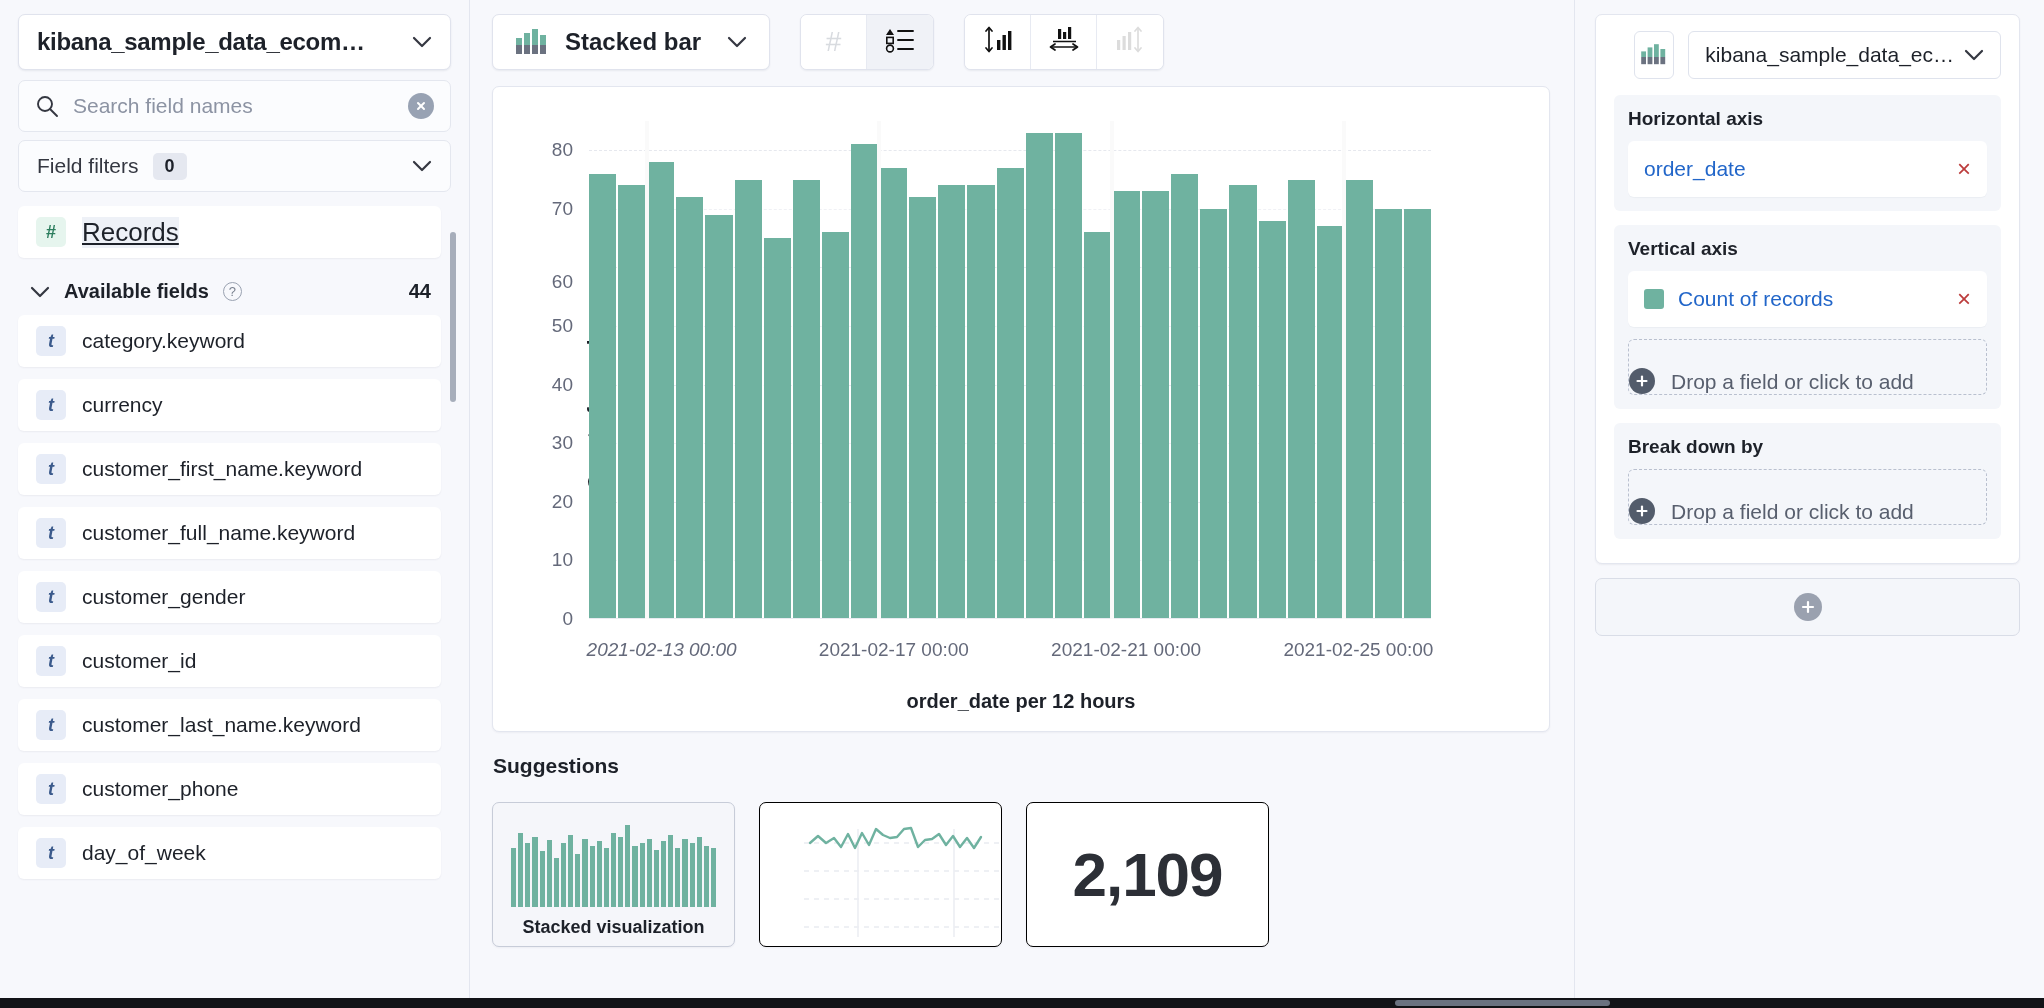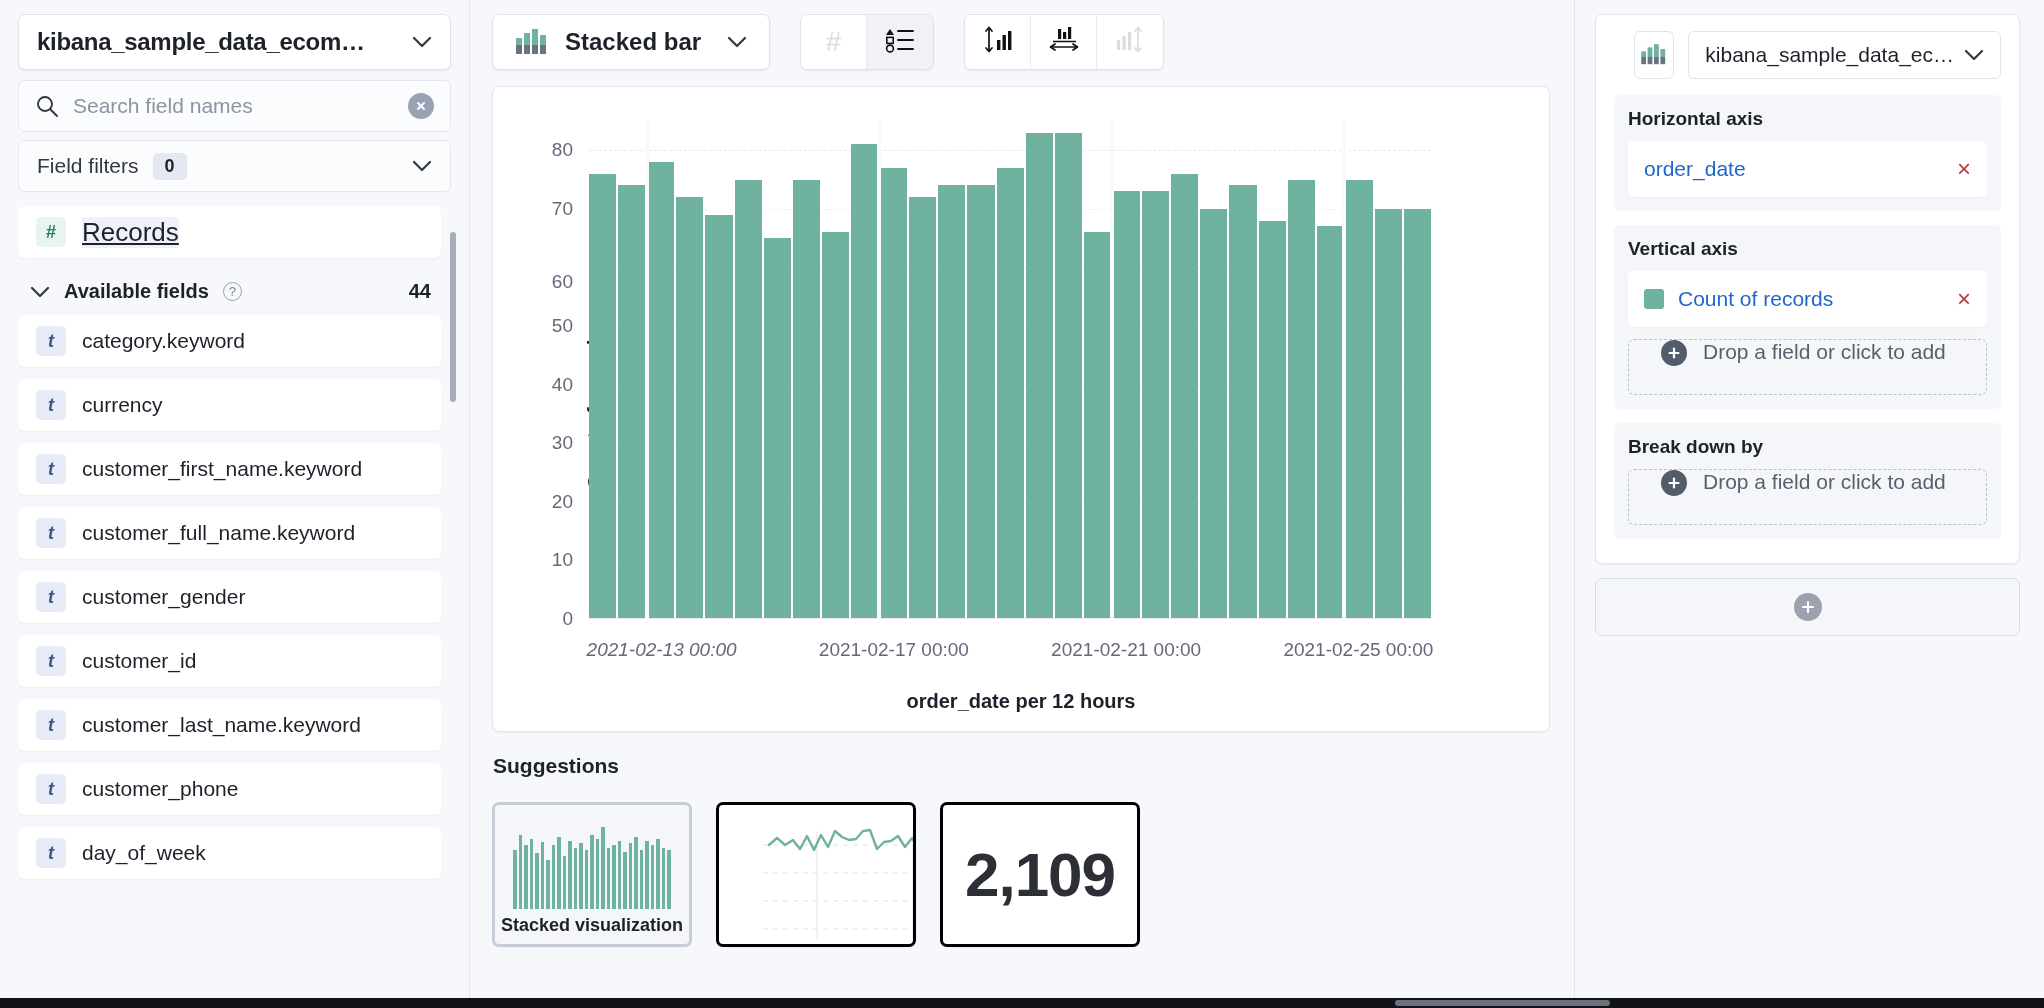--- a/index.html
+++ b/index.html
@@ -218,22 +218,22 @@
   }
   .xtick {
     position: absolute; top: 100%; margin-top: 20px;
     transform: translateX(-50%); font-size: 19px; color: #64697a; white-space: nowrap;
   }
   .vsep { position: absolute; top: 0; bottom: 0; width: 4px; background: #fafafa; }
 
   .sugg-title { font-size: 21px; font-weight: bold; color: #1d2129; margin: 22px 0 24px 1px; }
   .sugg-row { display: flex; gap: 24px; }
   .sugg-card {
-    background: #fff; border: 3px solid #000000; border-radius: 7px;
-    width: 200px; height: 145px; position: relative; cursor: pointer;
+    background: #fff; border: 1px solid #000000; border-radius: 7px;
+    width: 243px; height: 145px; position: relative; cursor: pointer;
     box-shadow: 0 1px 2px rgba(30,40,70,.05);
     overflow: hidden;
     padding-left: 26px;
   }
   .sugg-card.active { background: #f5f6fa; border-color: #c7ccd8; }
   .sugg-card .cap {
     position: absolute; bottom: 8px; left: 0; right: 0; text-align: center;
     font-size: 18px; font-weight: bold; color: #1d2129;
   }
   .mini-bars {
@@ -276,21 +276,21 @@
     background: #fff; border-radius: 6px; height: 56px;
     display: flex; align-items: center; padding: 0 16px; gap: 14px;
     cursor: pointer; margin-bottom: 12px;
     box-shadow: 0 1px 1px rgba(30,40,70,.04);
   }
   .swatch { width: 20px; height: 20px; background: #6fb2a0; border-radius: 3px; flex: 0 0 20px; }
   .dim-item .dlabel { font-size: 21px; color: #2266c9; flex: 1 1 auto; }
   .x-remove { color: #bc3c3c; font-size: 24px; line-height: 1; cursor: pointer; font-weight: 300; }
   .dropzone {
     border: 1.6px dashed #b9c0cf; border-radius: 6px; height: 56px;
-    display: flex; align-items: flex-start; gap: 16px; padding: 0 32px; cursor: pointer;
+    display: flex; align-items: flex-end; gap: 16px; padding: 0 0; cursor: pointer;
   }
   .plus-circle {
     width: 26px; height: 26px; border-radius: 50%; background: #535c6b;
     display: flex; align-items: center; justify-content: center; flex: 0 0 26px;
   }
   .plus-circle::before, .plus-circle::after {
     content: ""; position: absolute; background: #fff;
   }
   .dropzone .dz-txt { font-size: 21px; color: #585f6e; }
   .reset-row {

